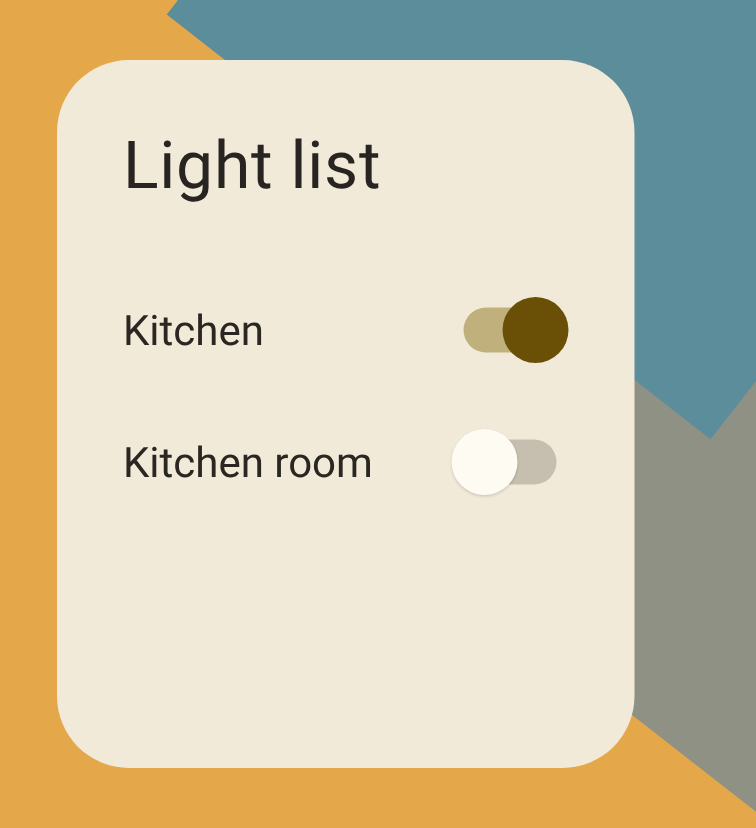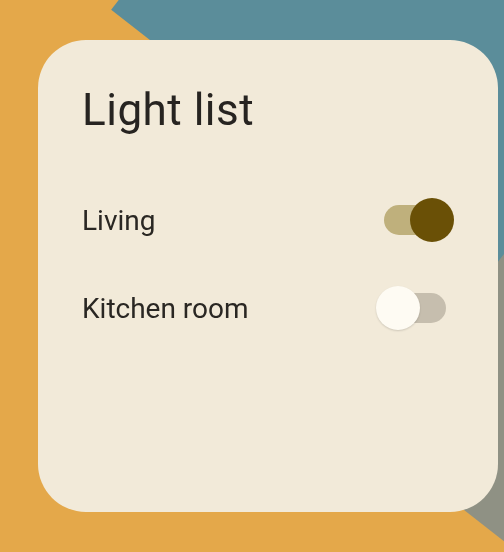--- a/index.html
+++ b/index.html
@@ -34,21 +34,21 @@
     right: -160px;
     width: 460px;
     height: 460px;
     background: #5b8d9a;
     transform: rotate(38deg);
   }
   .card {
     position: absolute;
     top: 40px;
     left: 38px;
-    width: 460px;
+    width: 385px;
     height: 472px;
     background: #f2ead9;
     border-radius: 48px;
     padding: 44px 44px 28px 44px;
     box-sizing: border-box;
     z-index: 10;
   }
   .title {
     font-size: 44px;
     font-weight: 400;
@@ -106,21 +106,21 @@
 </style>
 </head>
 <body>
 
 <div class="bg">
   <div class="card">
     <h1 class="title">Light list</h1>
 
 
     <div class="row">
-      <span class="room-label">Living</span>
+      <span class="room-label">Kitchen</span>
       <div class="switch on">
         <div class="track"></div>
         <div class="thumb"></div>
       </div>
     </div>
 
     <div class="row">
       <span class="room-label">Kitchen room</span>
       <div class="switch off">
         <div class="track"></div>

